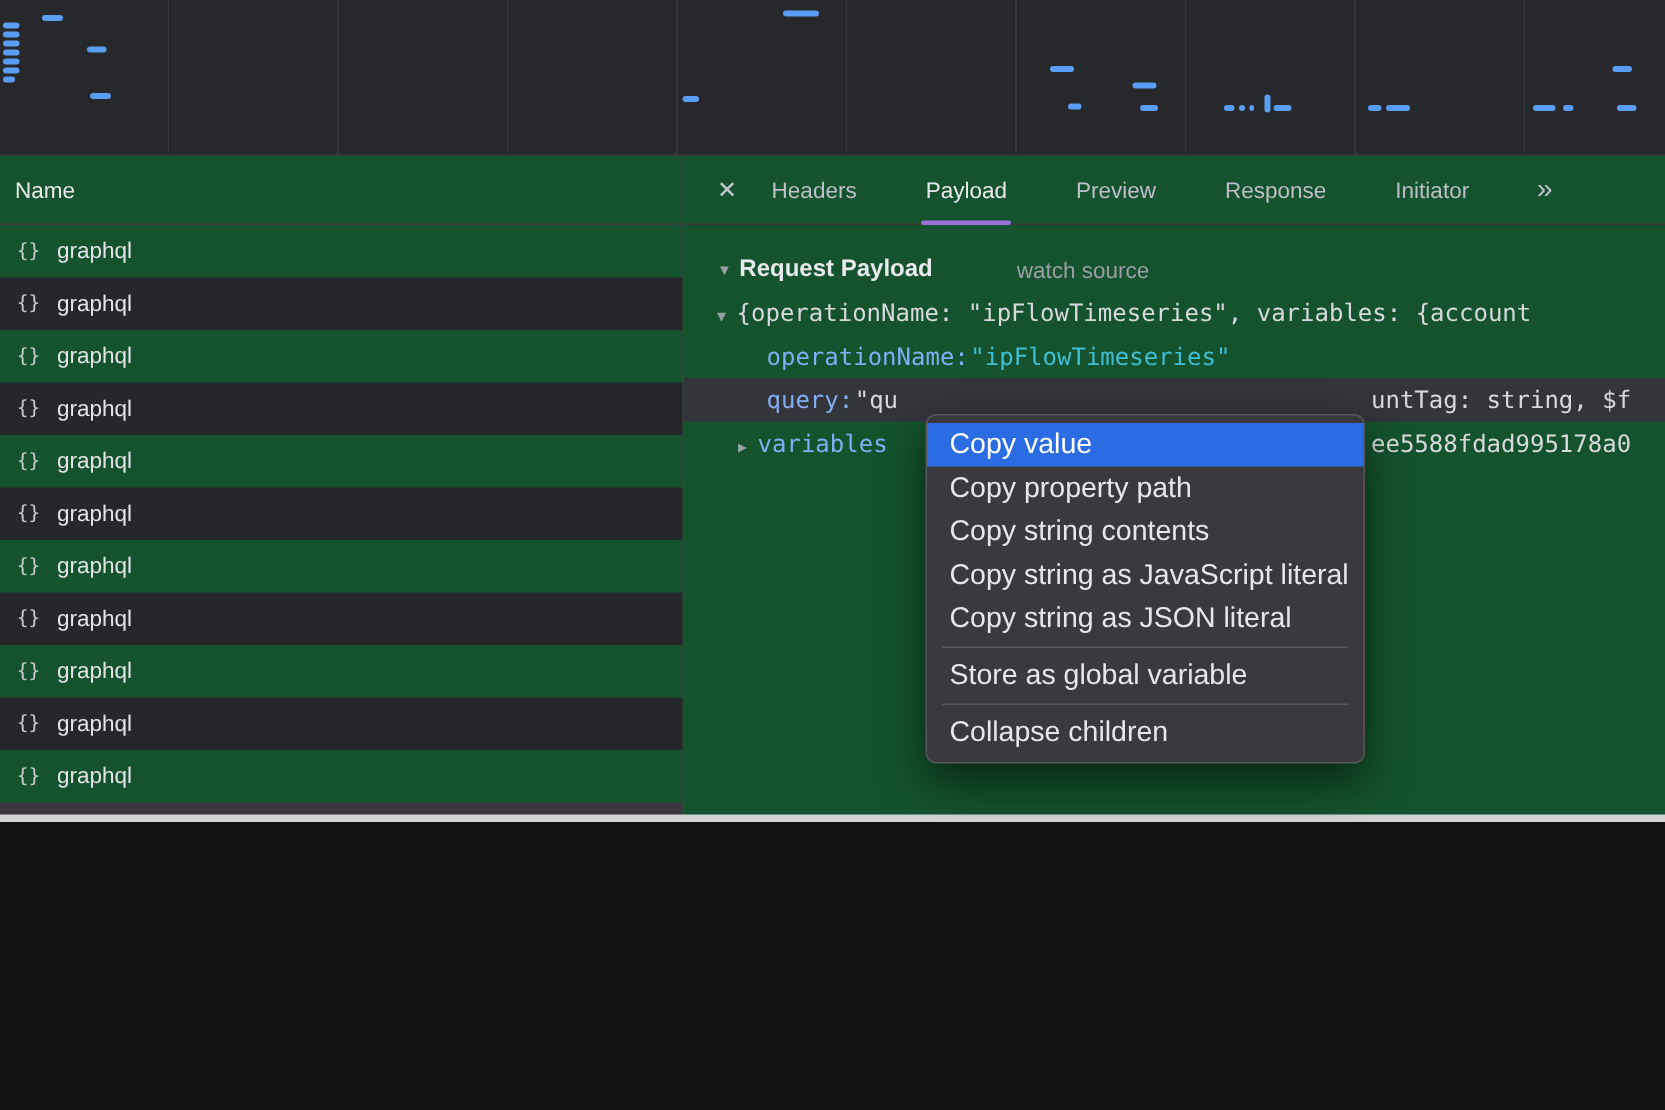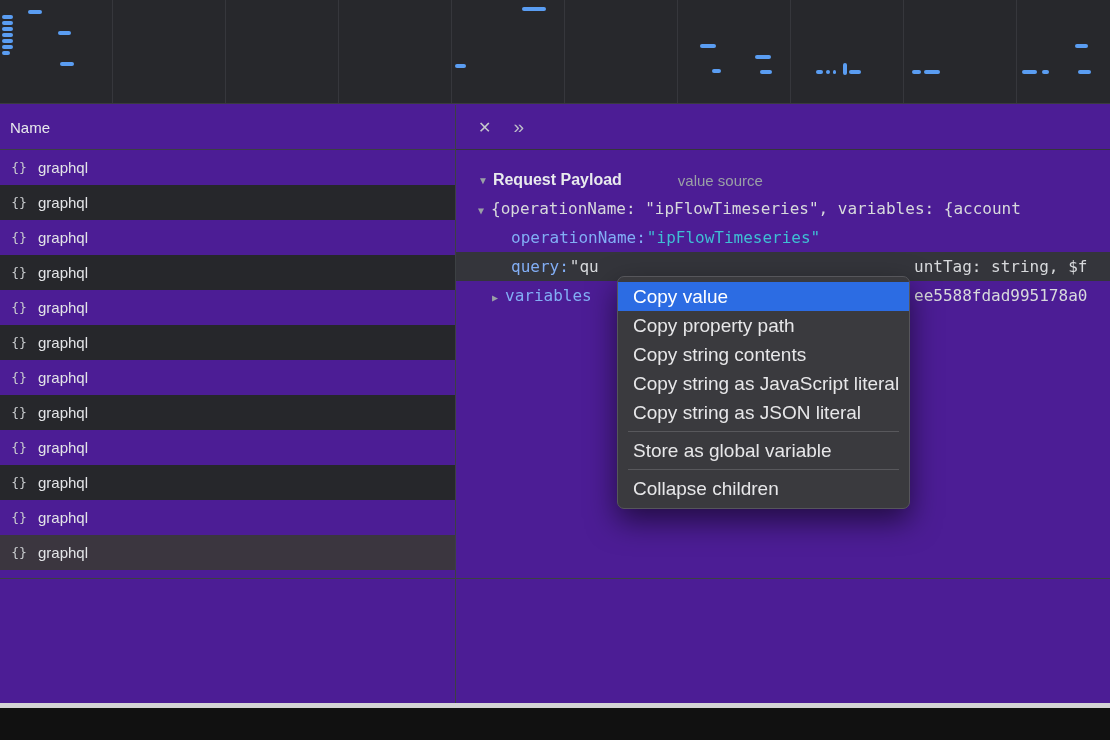--- a/index.html
+++ b/index.html
@@ -1,19 +1,19 @@
 <!DOCTYPE html>
 <html><head>
 <meta charset="utf-8">
 <style>
   * { margin:0; padding:0; box-sizing:border-box; }
   body { background:#111; font-family:"Liberation Sans", sans-serif; }
   .app {
-    position:relative; width:1110px; height:708px;
-    background:#4c1d95; overflow:hidden; color:#d7d9dc;
+    position:relative; width:1110px; height:548px;
+    background:#14532d; overflow:hidden; color:#d7d9dc;
   }
   
   .timeline {
     position:absolute; top:0; left:0; width:1110px; height:104px;
     background:#27282c;
     background-image:repeating-linear-gradient(to right,
       transparent 0, transparent 112px, #36373c 112px, #36373c 113px);
     border-bottom:1px solid #3a3b40;
   }
   .tl-bar { position:absolute; height:4px; border-radius:2px; background:#5a9df2; }
@@ -178,28 +178,35 @@
           <div class="req-row alt selected">
             <span class="req-icon">{}</span>
             <span>graphql</span>
           </div>
         </div>
     </div>
 
     <div class="right">
       <div class="tabs">
         <span class="close-btn">✕</span>
+        <div class="tabs-list">
+            <div class="tab">Headers</div>
+            <div class="tab active">Payload</div>
+            <div class="tab">Preview</div>
+            <div class="tab">Response</div>
+            <div class="tab">Initiator</div>
+          </div>
         <span class="overflow-btn">»</span>
       </div>
 
       <div class="payload">
         <div class="section-header">
           <span class="tri">▼</span>
           <span class="section-title">Request Payload</span>
-          <span class="view-source">value source</span>
+          <span class="view-source">watch source</span>
         </div>
 
         <div class="trow t-preview">
           <span class="tri">▼</span><span class="plain">{operationName: "ipFlowTimeseries", variables: {account</span>
         </div>
 
         <div class="trow t-indent">
           <span class="key">operationName:</span><span class="str">"ipFlowTimeseries"</span>
         </div>
 

